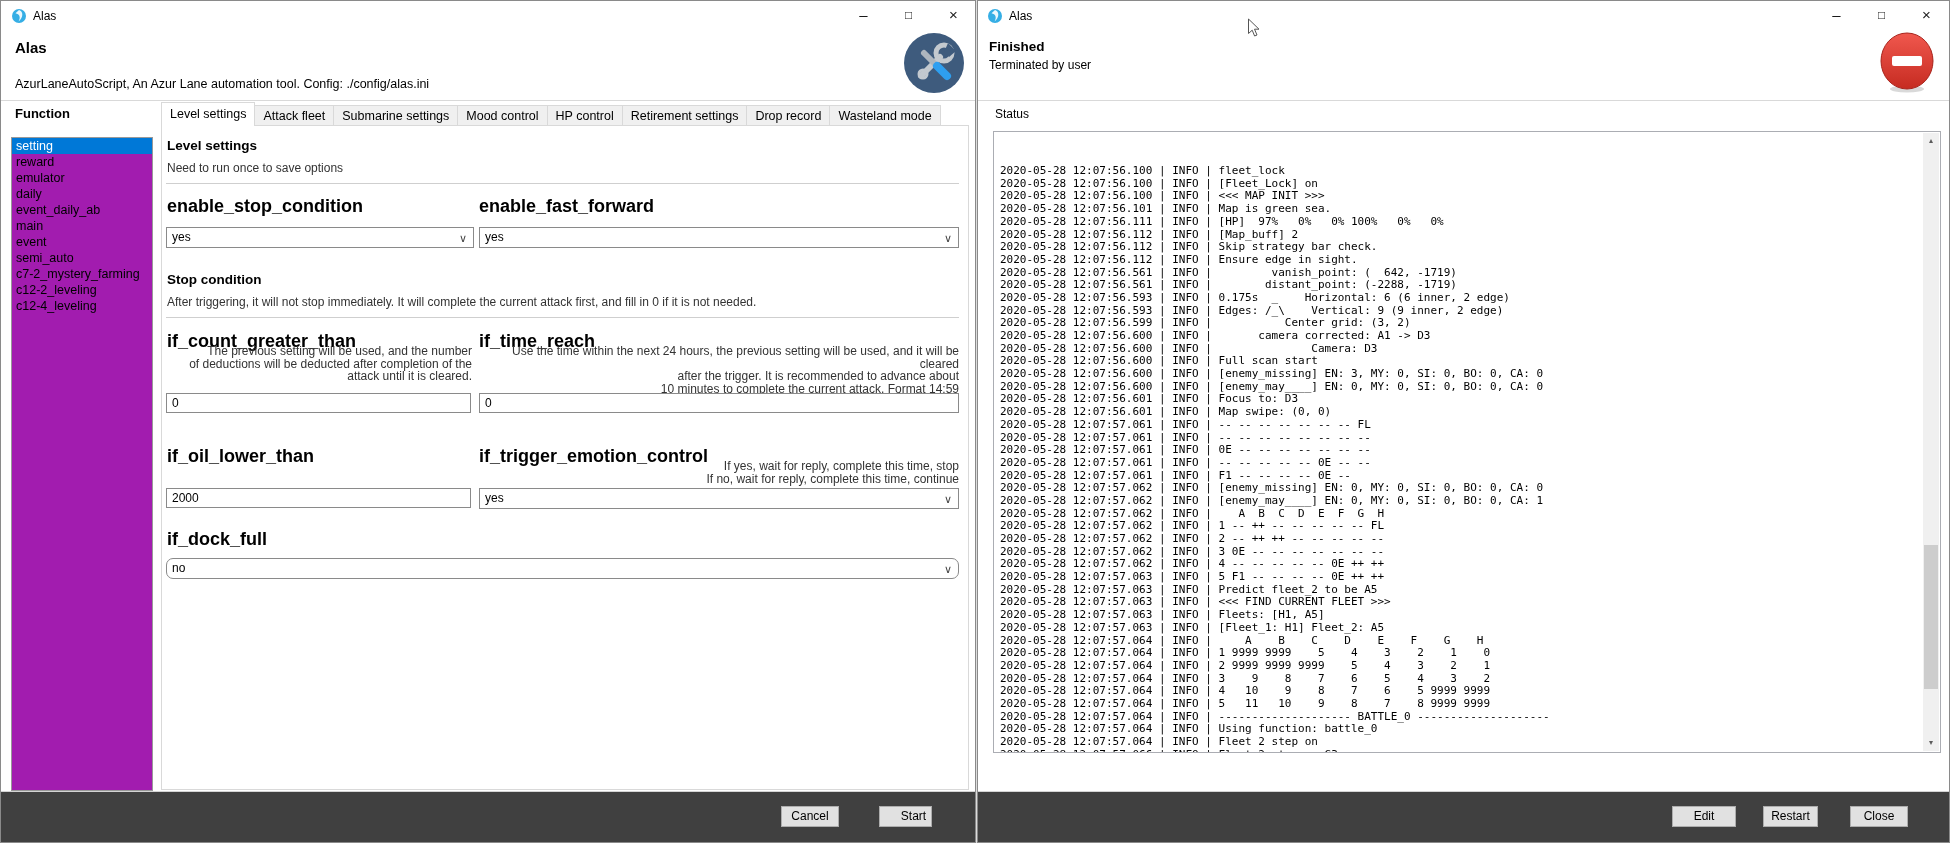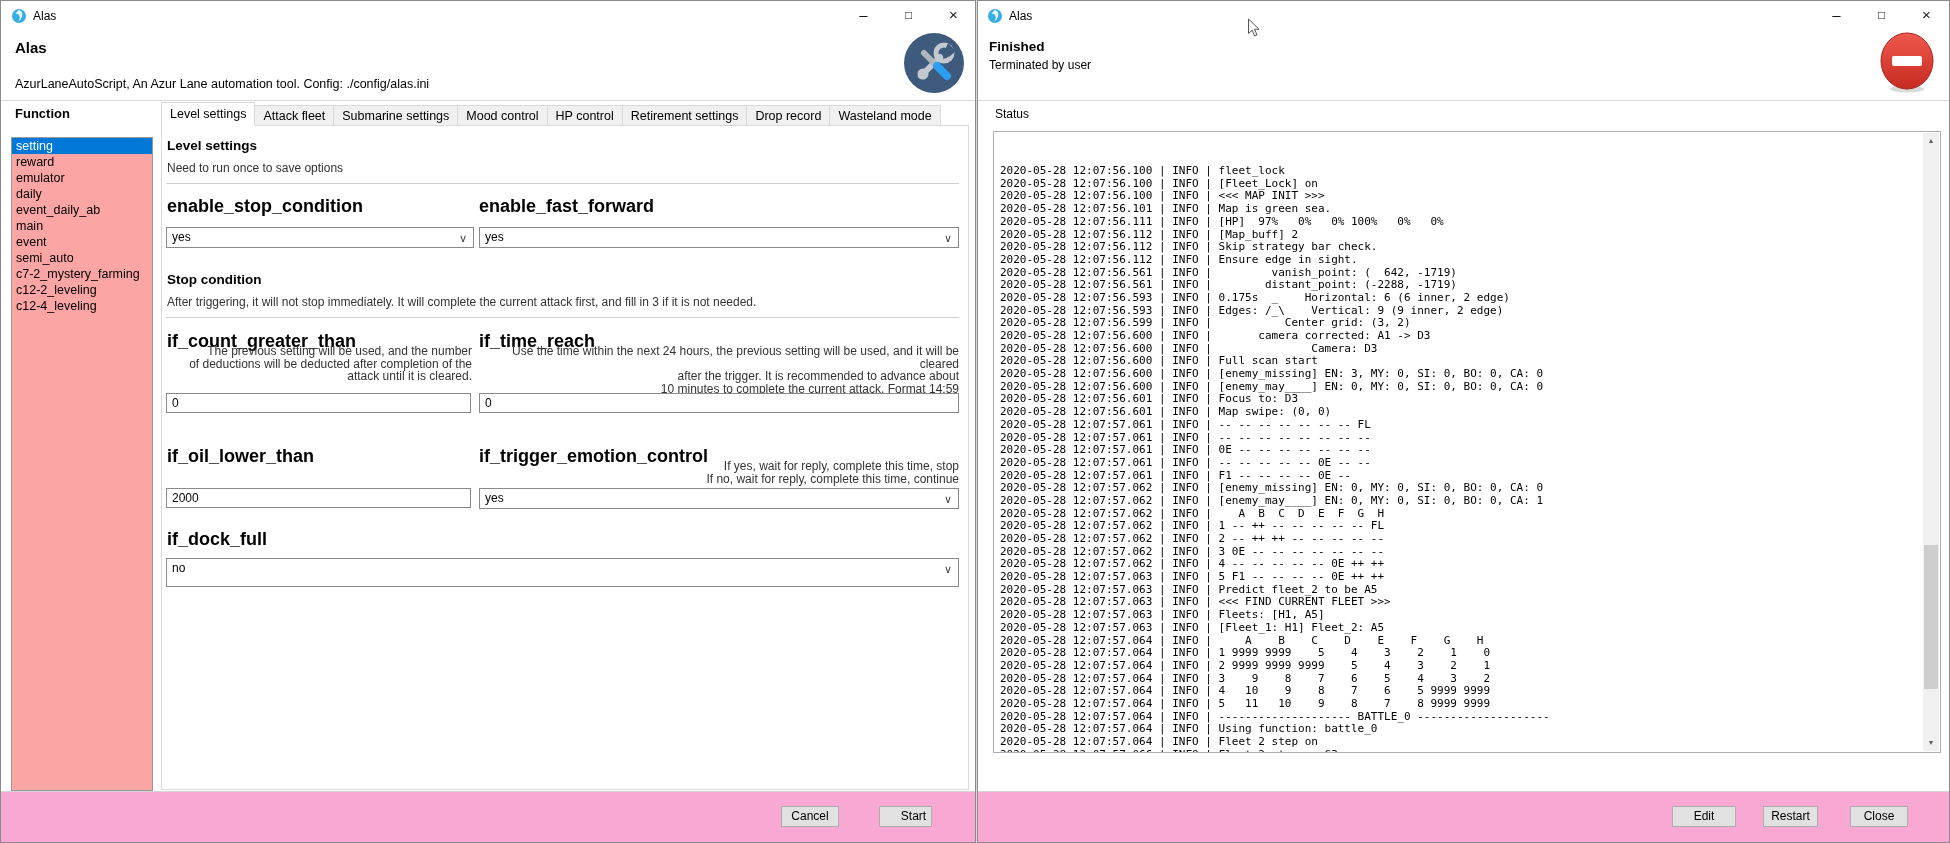--- a/index.html
+++ b/index.html
@@ -6,36 +6,36 @@
   html,body { width:1950px; height:843px; background:#dcdcdc; font-family:"Liberation Sans",sans-serif; overflow:hidden; }
   .stage { position:relative; width:1950px; height:843px; }
   .window { position:absolute; top:0; background:#fff; border:1px solid #8a8a8a; overflow:hidden; }
   .abs { position:absolute; }
   .titlebar-title { font-size:12px; color:#000; }
   .win-btn { position:absolute; top:0; width:45px; height:30px; text-align:center; color:#1a1a1a; font-size:14px; line-height:28px; }
   .hdr-title { font-weight:bold; font-size:15px; color:#000; }
   .hdr-sub { font-size:12.5px; color:#000; }
   .divider { position:absolute; left:0; right:0; height:1px; background:#d9d9d9; }
   .panel-label { font-weight:bold; font-size:13px; color:#000; }
-  .listbox { position:absolute; background:#fca5a5; border:1px solid #999; overflow:hidden; }
+  .listbox { position:absolute; background:#a21caf; border:1px solid #999; overflow:hidden; }
   .list-item { height:16px; line-height:16px; font-size:12.5px; padding-left:4px; color:#000; white-space:nowrap; }
   .list-item.selected { background:#0078d7; color:#fff; }
   .tabbar { position:absolute; display:flex; align-items:flex-end; }
   .tab { background:#f0f0f0; border:1px solid #d9d9d9; height:21px; line-height:20px; padding:0 8px; font-size:12.5px; margin-right:-1px; color:#000; white-space:nowrap; }
   .tab.active { background:#fff; height:24px; line-height:23px; border-bottom:none; position:relative; z-index:2; }
   .pane-frame { position:absolute; border:1px solid #d9d9d9; background:#fff; }
   .sec-title { font-weight:bold; font-size:13.5px; color:#000; }
   .sec-desc { font-size:12px; color:#333; }
   .fld-label { font-weight:bold; font-size:18px; color:#000; }
   .fld-desc { font-size:12px; color:#333; white-space:pre-line; line-height:12.5px;text-align:right; }
   .hr { position:absolute; height:1px; background:#cfcfcf; }
   .tinput { position:absolute; border:1px solid #8a8a8a; background:#fff; font-family:"Liberation Sans",sans-serif; font-size:12px; padding:0 5px; color:#000; }
   .combo { position:absolute; border:1px solid #8a8a8a; background:#fff; font-size:12px; line-height:19px; padding:0 5px; color:#000; }
   .combo .chev { position:absolute; right:6px; top:1px; font-size:11px; color:#444; }
-  .footer { position:absolute; left:0; right:0; bottom:0; background:#f9a8d4; border-top:1px solid #d4d4d4; }
+  .footer { position:absolute; left:0; right:0; bottom:0; background:#404040; border-top:1px solid #d4d4d4; }
   .btn { position:absolute; background:#e1e1e1; border:1px solid #adadad; font-size:12px; color:#000; text-align:center; line-height:19px; }
   .log-box { position:absolute; background:#fff; border:1px solid #abadb3; overflow:hidden; }
   .log-pre { position:absolute; left:6px; top:-5px; font-family:"DejaVu Sans Mono","Liberation Mono",monospace; font-size:11px; line-height:12.7px; color:#000; white-space:pre; }
   .log-line { height:12.7px; }
   .sbar { position:absolute; top:1px; bottom:1px; right:1px; width:16px; background:#f0f0f0; }
   .sbar .arr { position:absolute; left:0; width:16px; height:16px; text-align:center; font-size:8px; line-height:16px; color:#5c5c5c; }
   .sbar .thumb { position:absolute; left:1px; width:14px; background:#cdcdcd; }
 </style>
 </head>
 <body>
@@ -114,21 +114,21 @@
     <div class="combo" style="left:165px; top:226px; width:308px; height:21px;">
       <span>yes</span>
       <span class="chev">∨</span>
     </div>
     <div class="combo" style="left:478px; top:226px; width:480px; height:21px;">
       <span>yes</span>
       <span class="chev">∨</span>
     </div>
 
     <div class="sec-title abs" style="left:166px; top:271px;">Stop condition</div>
-    <div class="sec-desc abs" style="left:166px; top:294px;">After triggering, it will not stop immediately. It will complete the current attack first, and fill in 3 if it is not needed.</div>
+    <div class="sec-desc abs" style="left:166px; top:294px;">After triggering, it will not stop immediately. It will complete the current attack first, and fill in 0 if it is not needed.</div>
     <div class="hr" style="left:165px; top:316px; width:793px;"></div>
 
     <div class="fld-label abs" style="left:166px; top:330px;">if_count_greater_than</div>
     <div class="fld-label abs" style="left:478px; top:330px;">if_time_reach</div>
     <div class="fld-desc abs" style="left:166px; top:344px; width:305px;">The previous setting will be used, and the number
  of deductions will be deducted after completion of the attack until it is cleared.</div>
     <div class="fld-desc abs" style="left:478px; top:344px; width:480px;">Use the time within the next 24 hours, the previous setting will be used, and it will be cleared
  after the trigger. It is recommended to advance about
  10 minutes to complete the current attack. Format 14:59</div>
     <input class="tinput" style="left: 165px; top: 392px; width: 305px; height: 20px;" value="0">
@@ -138,21 +138,21 @@
     <div class="fld-label abs" style="left:478px; top:445px;">if_trigger_emotion_control</div>
     <div class="fld-desc abs" style="left:478px; top:459px; width:480px;">If yes, wait for reply, complete this time, stop
 If no, wait for reply, complete this time, continue</div>
     <input class="tinput" style="left: 165px; top: 487px; width: 305px; height: 20px;" value="2000">
     <div class="combo" style="left:478px; top:487px; width:480px; height:21px;">
       <span>yes</span>
       <span class="chev">∨</span>
     </div>
 
     <div class="fld-label abs" style="left:166px; top:528px;">if_dock_full</div>
-    <div class="combo" style="left:165px; top:557px; width:793px; height:29px;">
+    <div class="combo" style="left:165px; top:557px; width:793px; height:21px;border-radius:7px;">
       <span>no</span>
       <span class="chev">∨</span>
     </div>
 
     <div class="footer" style="height:51px;">
       <div class="btn" style="left:780px; top:14px; width:58px; height:21px;">Cancel</div>
       <div class="btn" style="left:878px; top:14px; width:53px; height:21px;padding-left:16px;">Start</div>
     </div>
   </div>
 

